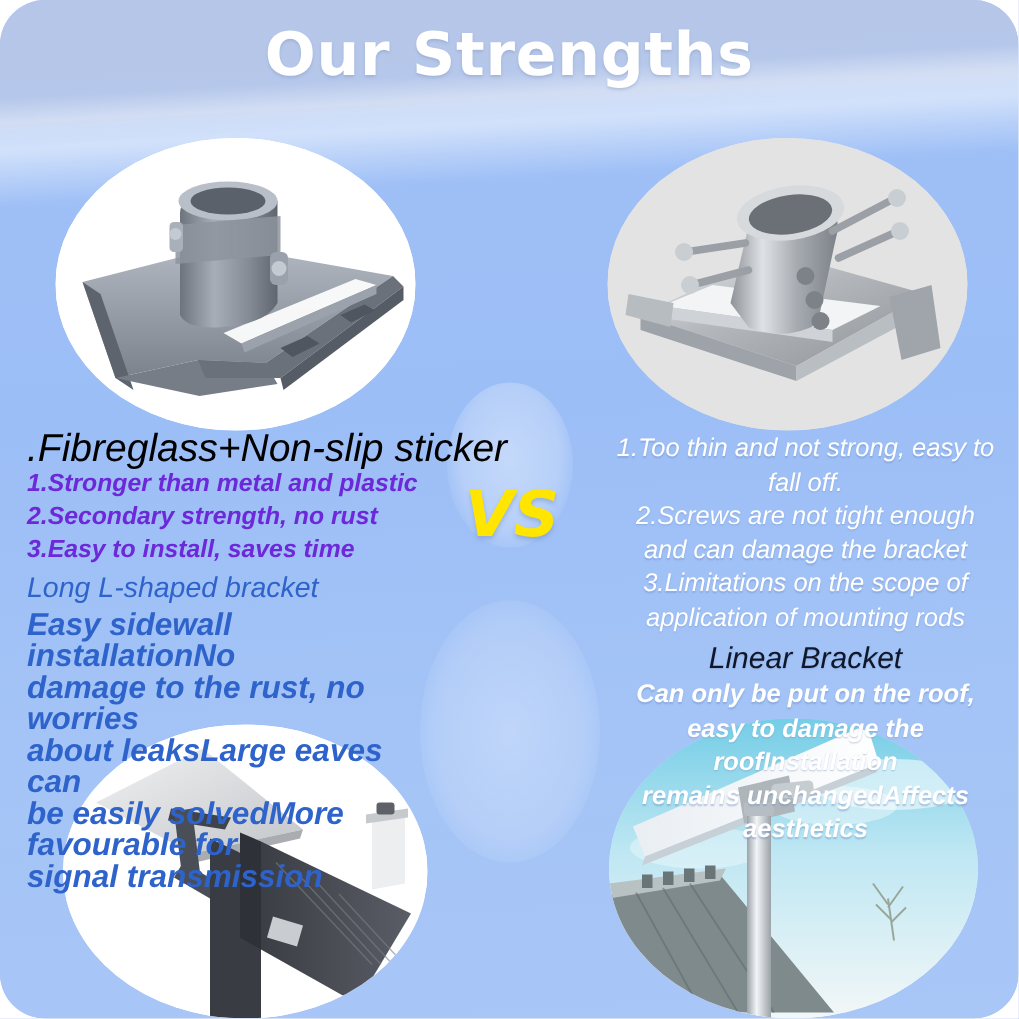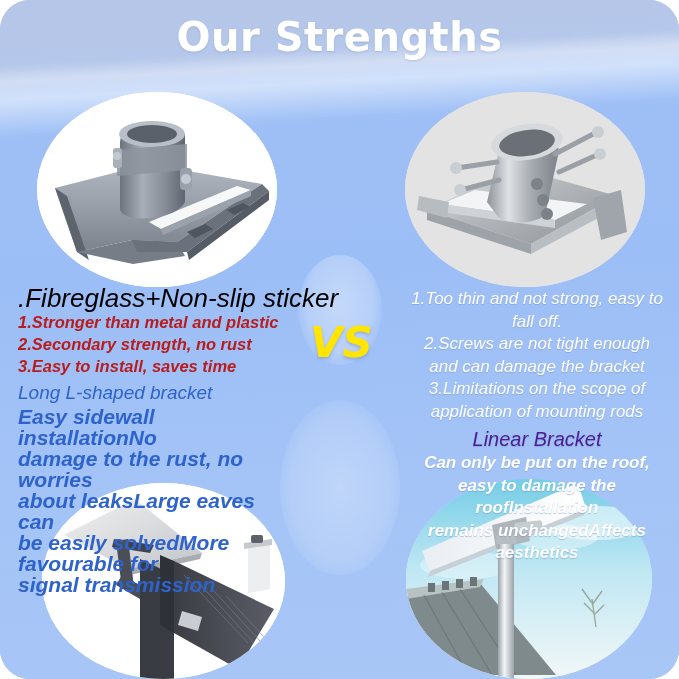--- a/index.html
+++ b/index.html
@@ -73,21 +73,21 @@
     font-size:26px;
     line-height:25px;
     color:#000000;
     white-space:nowrap;
   }
   .item{
     font-style:italic;
     font-weight:bold;
     font-size:16.5px;
     line-height:22px;
-    color:#b91c1c;
+    color:#6d28d9;
   }
   .sub-head{
     font-style:italic;
     font-size:19px;
     line-height:26px;
     color:#2e63cb;
     margin-top:3px !important;
   }
   .sub-body{
     font-style:italic;
@@ -98,21 +98,21 @@
   }
 
   .col.right .item{
     color:#ffffff;
     font-weight:normal;
     font-size:17px;
     line-height:22.5px;
     text-shadow:0 1px 1px rgba(110,140,190,.45);
   }
   .col.right .sub-head{
-    color:#4c1d95;
+    color:#0f172a;
     font-size:20px;
     text-shadow:0 1px 1px rgba(110,140,190,.45);
   }
   .col.right .sub-body{
     color:#ffffff;
     font-weight:bold;
     font-size:17px;
     line-height:22.5px;
     text-shadow:0 1px 1px rgba(110,140,190,.45);
   }

